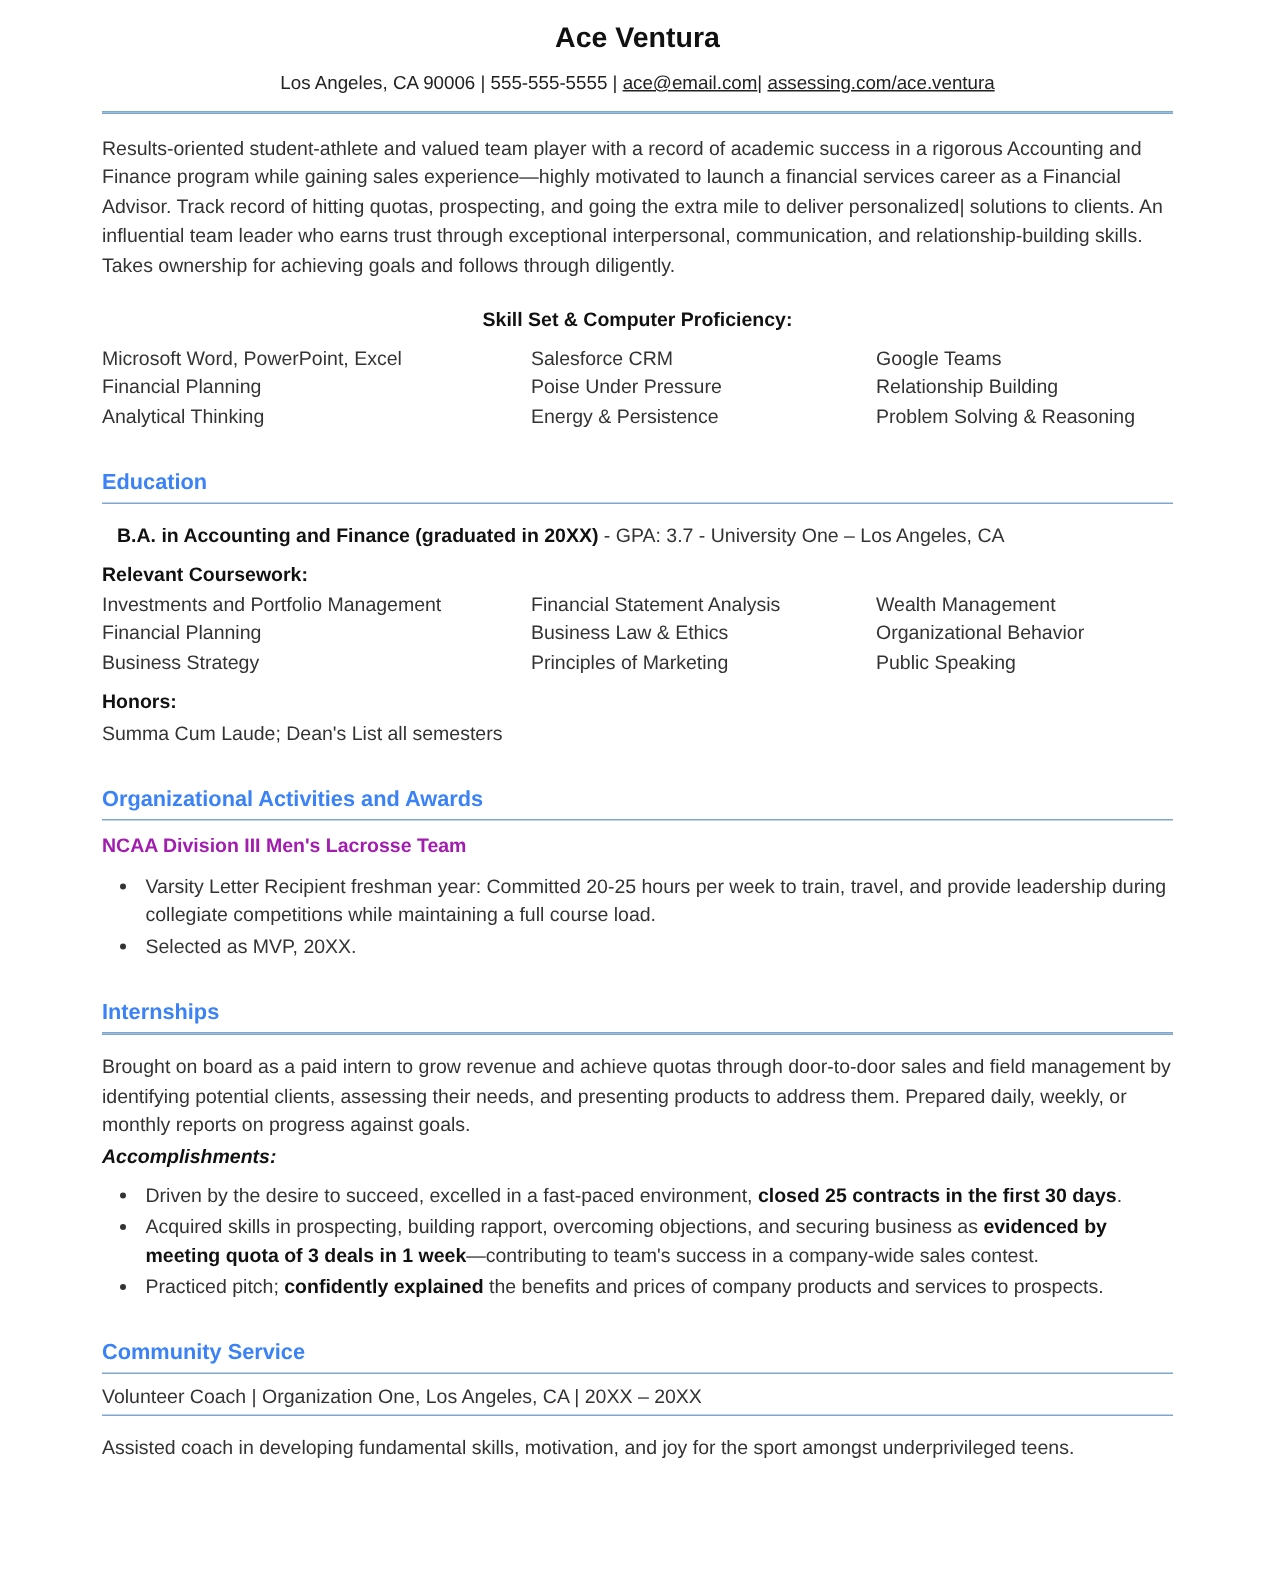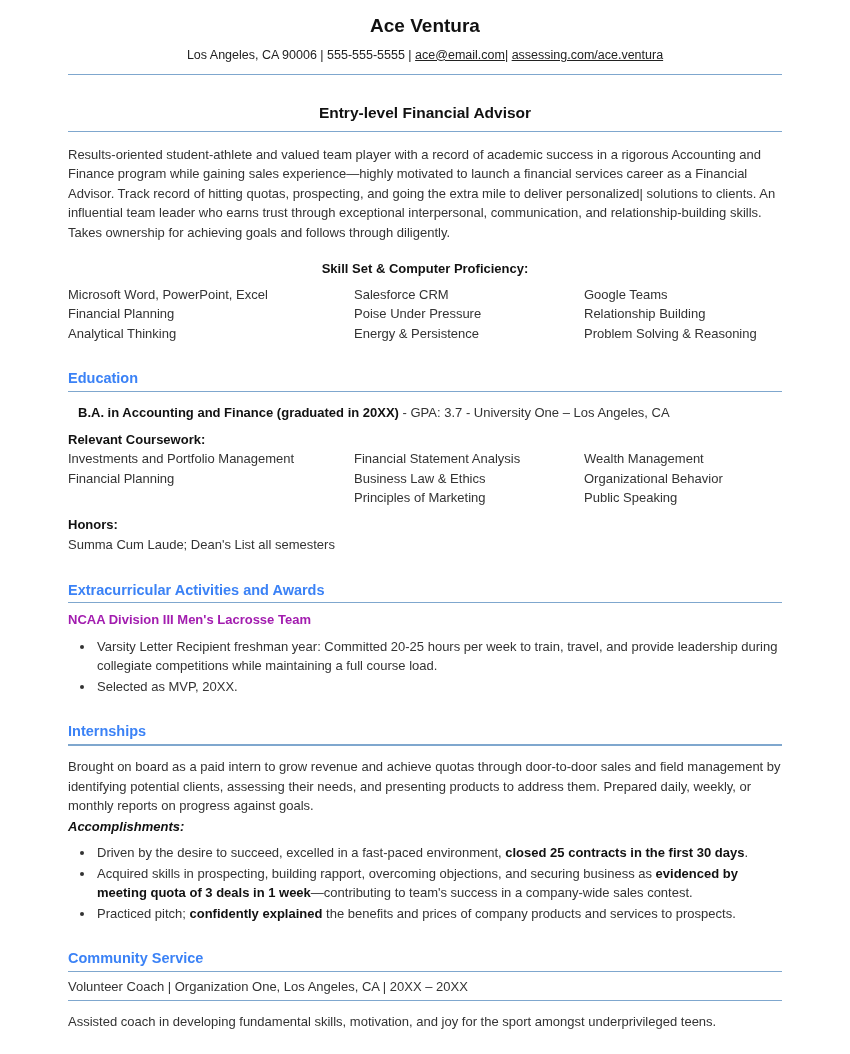--- a/index.html
+++ b/index.html
@@ -41,21 +41,20 @@
 
 <div class="page">
 
   <header>
     <div class="name">Ace Ventura</div>
     <div class="contact"><span>Los Angeles, CA 90006 | 555-555-5555 | </span><a href="#">ace@email.com</a><span>| </span><a href="#">assessing.com/ace.ventura</a></div>
     <hr class="rule">
   </header>
 
   <section>
-    <h2 class="doc-title">Entry-level Financial Advisor</h2>
     <hr class="rule">
     <p class="summary">Results-oriented student-athlete and valued team player with a record of academic success in a rigorous Accounting and Finance program while gaining sales experience—highly motivated to launch a financial services career as a Financial Advisor. Track record of hitting quotas, prospecting, and going the extra mile to deliver personalized| solutions to clients. An influential team leader who earns trust through exceptional interpersonal, communication, and relationship-building skills. Takes ownership for achieving goals and follows through diligently.</p>
     <div class="skills-heading">Skill Set &amp; Computer Proficiency:</div>
     <div class="three-col">
       <div>
         <div class="cell">Microsoft Word, PowerPoint, Excel</div>
         <div class="cell">Financial Planning</div>
         <div class="cell">Analytical Thinking</div>
       </div>
       <div>
@@ -73,38 +72,39 @@
 
   <section>
     <h3 class="section-heading">Education</h3>
     <hr class="rule">
     <p class="degree-line"><span class="bold">B.A. in Accounting and Finance (graduated in 20XX)</span><span> - GPA: 3.7 - University One – Los Angeles, CA</span></p>
     <div class="sub-label">Relevant Coursework:</div>
     <div class="three-col">
       <div>
         <div class="cell">Investments and Portfolio Management</div>
         <div class="cell">Financial Planning</div>
+        <div class="cell">Business Strategy</div>
       </div>
       <div>
         <div class="cell">Financial Statement Analysis</div>
         <div class="cell">Business Law &amp; Ethics</div>
         <div class="cell">Principles of Marketing</div>
       </div>
       <div>
         <div class="cell">Wealth Management</div>
         <div class="cell">Organizational Behavior</div>
         <div class="cell">Public Speaking</div>
       </div>
     </div>
     <div class="sub-label">Honors:</div>
     <div class="honors-text">Summa Cum Laude; Dean's List all semesters</div>
   </section>
 
   <section>
-    <h3 class="section-heading">Extracurricular Activities and Awards</h3>
+    <h3 class="section-heading">Organizational Activities and Awards</h3>
     <hr class="rule">
     <div class="team-line">NCAA Division III Men's Lacrosse Team</div>
     <ul class="bullets">
       <li>Varsity Letter Recipient freshman year: Committed 20-25 hours per week to train, travel, and provide leadership during collegiate competitions while maintaining a full course load.</li>
       <li>Selected as MVP, 20XX.</li>
     </ul>
   </section>
 
   <section>
     <h3 class="section-heading">Internships</h3>

